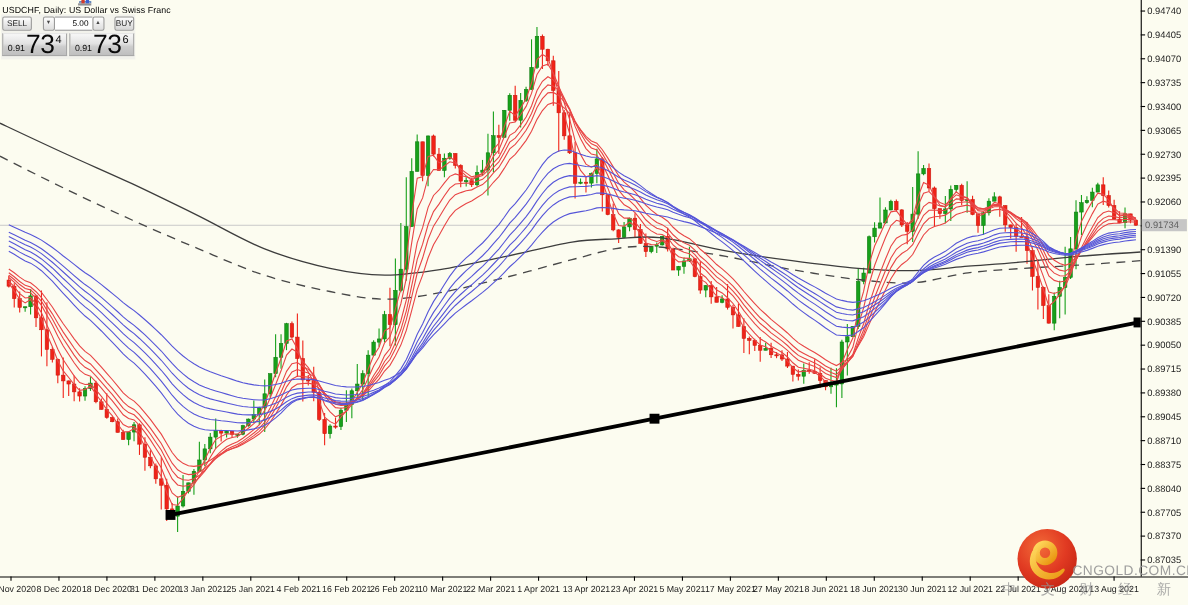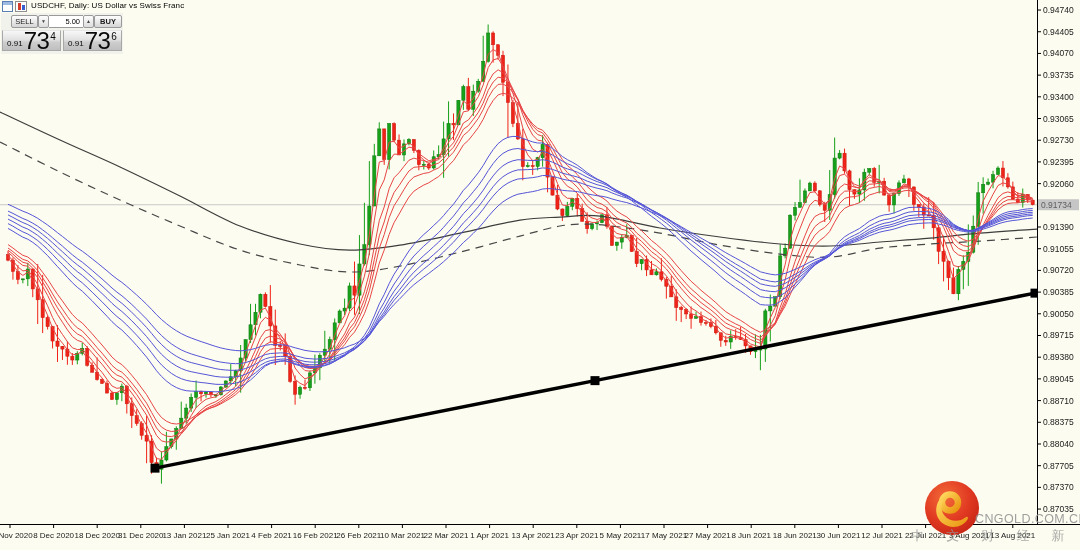--- a/index.html
+++ b/index.html
@@ -2,40 +2,40 @@
 <html><head>
 <meta charset="utf-8">
 <style>
   html,body{margin:0;padding:0;background:#ddd;}
   .screen{position:relative;width:1080px;height:550px;background:#fcfcf0;overflow:hidden;
           font-family:"Liberation Sans",sans-serif;}
   .screen svg.chart{position:absolute;left:0;top:0;}
   svg text{font-family:"Liberation Sans",sans-serif;}
 
   
-  .titlebar{position:absolute;left:2px;top:1px;height:12px;display:flex;z-index:5;}
+  .titlebar{position:absolute;left:2px;top:1px;height:12px;display:flex;align-items:center;z-index:5;flex-direction:column;}
   .wicon{display:inline-block;width:11px;height:11px;background:#fff;border:1px solid #5b7fb4;
          box-sizing:border-box;margin-right:2px;position:relative;}
   .wicon .tb{position:absolute;left:0;top:0;width:100%;height:3px;background:#9dbbe0;}
   .bicon{display:inline-block;width:12px;height:11px;background:#fff;border:1px solid #8e8e8e;
          box-sizing:border-box;margin-right:4px;position:relative;}
   .bicon .b1{position:absolute;left:2px;bottom:1px;width:3px;height:7px;background:#d43b2a;}
   .bicon .b2{position:absolute;left:6px;bottom:1px;width:3px;height:5px;background:#3a5fd0;}
   .title-text{font-size:8px;color:#000;white-space:nowrap;letter-spacing:.1px;}
 
   
   .panel{position:absolute;left:1px;top:13px;width:122px;z-index:5;background:rgba(241,241,235,.92);
          padding:1px 1px 3px 1px;box-sizing:border-box;}
-  .panel-row1{display:flex;align-items:center;justify-content:flex-end;height:14px;}
+  .panel-row1{display:flex;align-items:center;justify-content:space-between;height:14px;}
   .btn{height:13px;box-sizing:border-box;border:1px solid #9a9a9a;border-radius:2px;
        background:linear-gradient(180deg,#fefefe,#e8e8e8 55%,#d5d5d5);
        font-size:7.5px;color:#1a1a1a;display:flex;align-items:center;justify-content:center;
        cursor:default;}
   .btn-sell{width:27px;}
-  .btn-buy{width:28px;font-weight:bold;}
+  .btn-buy{width:18px;}
   .spinner{display:flex;align-items:center;height:13px;}
   .spin-btn{width:11px;height:13px;box-sizing:border-box;border:1px solid #9a9a9a;border-radius:2px;
             background:linear-gradient(180deg,#fdfdfd,#ddd);font-size:5px;color:#444;
             display:flex;align-items:center;justify-content:center;}
   .lot-input{width:34px;height:13px;box-sizing:border-box;border:1px solid #9a9a9a;border-left:none;border-right:none;
              background:#fff;font-size:7.5px;text-align:right;padding:0 3px 0 0;color:#000;
              font-family:"Liberation Sans",sans-serif;}
   .panel-row2{display:flex;justify-content:space-between;margin-top:2px;}
   .price-box{width:59px;height:21px;box-sizing:border-box;border:1px solid #a8a8a8;border-top-color:#e7e7e7;
              background:linear-gradient(180deg,#f7f7f7 0%,#e2e2e2 45%,#cdcdcd 60%,#bfbfbf 100%);

